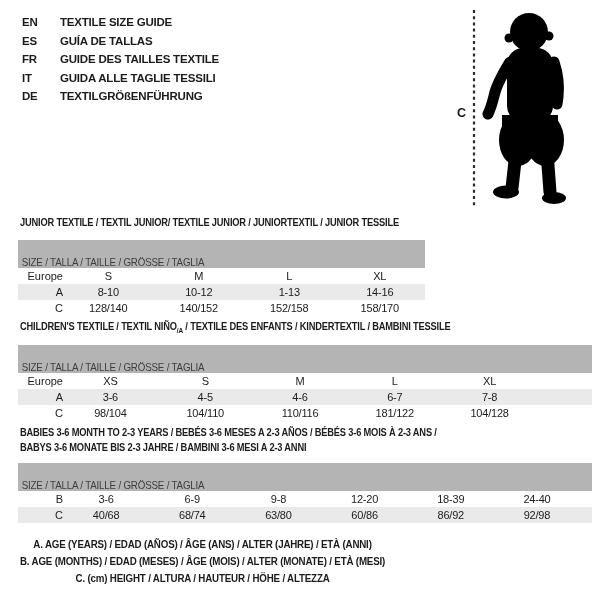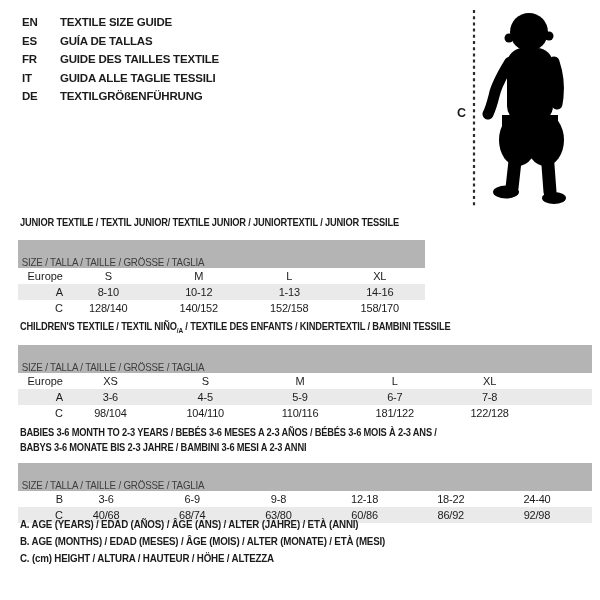--- a/index.html
+++ b/index.html
@@ -36,21 +36,21 @@
   .size-table .bar span { display:inline-block; transform:scaleX(0.93); transform-origin:0 50%; padding-left:4px; white-space:nowrap; }
   .size-table .row { height:16px; display:flex; align-items:center; font-size:11px; }
   .size-table .rows .row:nth-child(even) { background:#eaeaea; }
   .rlabel { flex:0 0 45px; padding-left:4px; text-align:right; }
   .cell { flex:1; text-align:center; letter-spacing:-0.2px; }
   .spacer { flex:0 0 0; }
   .t2 .spacer { flex:0 0 55px; }
   .t3 .spacer { flex:0 0 12px; }
 
   
-  .legend { position:absolute; left:20px; top:516px; }
+  .legend { position:absolute; left:20px; top:536px;text-align:center; }
   .legend-line {
     font-size:10.5px; font-weight:bold; line-height:17.2px; white-space:nowrap;
     transform:scaleX(0.93); transform-origin:0 50%; letter-spacing:-0.2px;
   }
 </style>
 </head>
 <body>
 
 <div id="canvas">
 
@@ -142,53 +142,53 @@
         <span class="cell">S</span>
         <span class="cell">M</span>
         <span class="cell">L</span>
         <span class="cell">XL</span>
         <span class="spacer"></span>
       </div>
       <div class="row">
         <span class="rlabel">A</span>
         <span class="cell">3-6</span>
         <span class="cell">4-5</span>
-        <span class="cell">5-9</span>
+        <span class="cell">4-6</span>
         <span class="cell">6-7</span>
         <span class="cell">7-8</span>
         <span class="spacer"></span>
       </div>
       <div class="row">
         <span class="rlabel">C</span>
         <span class="cell">98/104</span>
         <span class="cell">104/110</span>
         <span class="cell">110/116</span>
         <span class="cell">181/122</span>
-        <span class="cell">122/128</span>
+        <span class="cell">104/128</span>
         <span class="spacer"></span>
       </div>
     </div>
   </div>
 
   <div class="t-title two-line" style="top:426px;">
     <div>BABIES 3-6 MONTH TO 2-3 YEARS / BEBÉS 3-6 MESES A 2-3 AÑOS / BÉBÉS 3-6 MOIS À 2-3 ANS /</div>
     <div>BABYS 3-6 MONATE BIS 2-3 JAHRE / BAMBINI 3-6 MESI A 2-3 ANNI</div>
   </div>
   <div class="size-table t3" style="top:463px; width:574px;">
     <div class="bar">
       <span>SIZE / TALLA / TAILLE / GRÖSSE / TAGLIA</span>
     </div>
     <div class="rows">
       <div class="row">
         <span class="rlabel">B</span>
         <span class="cell">3-6</span>
         <span class="cell">6-9</span>
         <span class="cell">9-8</span>
-        <span class="cell">12-18</span>
-        <span class="cell">18-22</span>
+        <span class="cell">12-20</span>
+        <span class="cell">18-39</span>
         <span class="cell">24-40</span>
         <span class="spacer"></span>
       </div>
       <div class="row">
         <span class="rlabel">C</span>
         <span class="cell">40/68</span>
         <span class="cell">68/74</span>
         <span class="cell">63/80</span>
         <span class="cell">60/86</span>
         <span class="cell">86/92</span>

